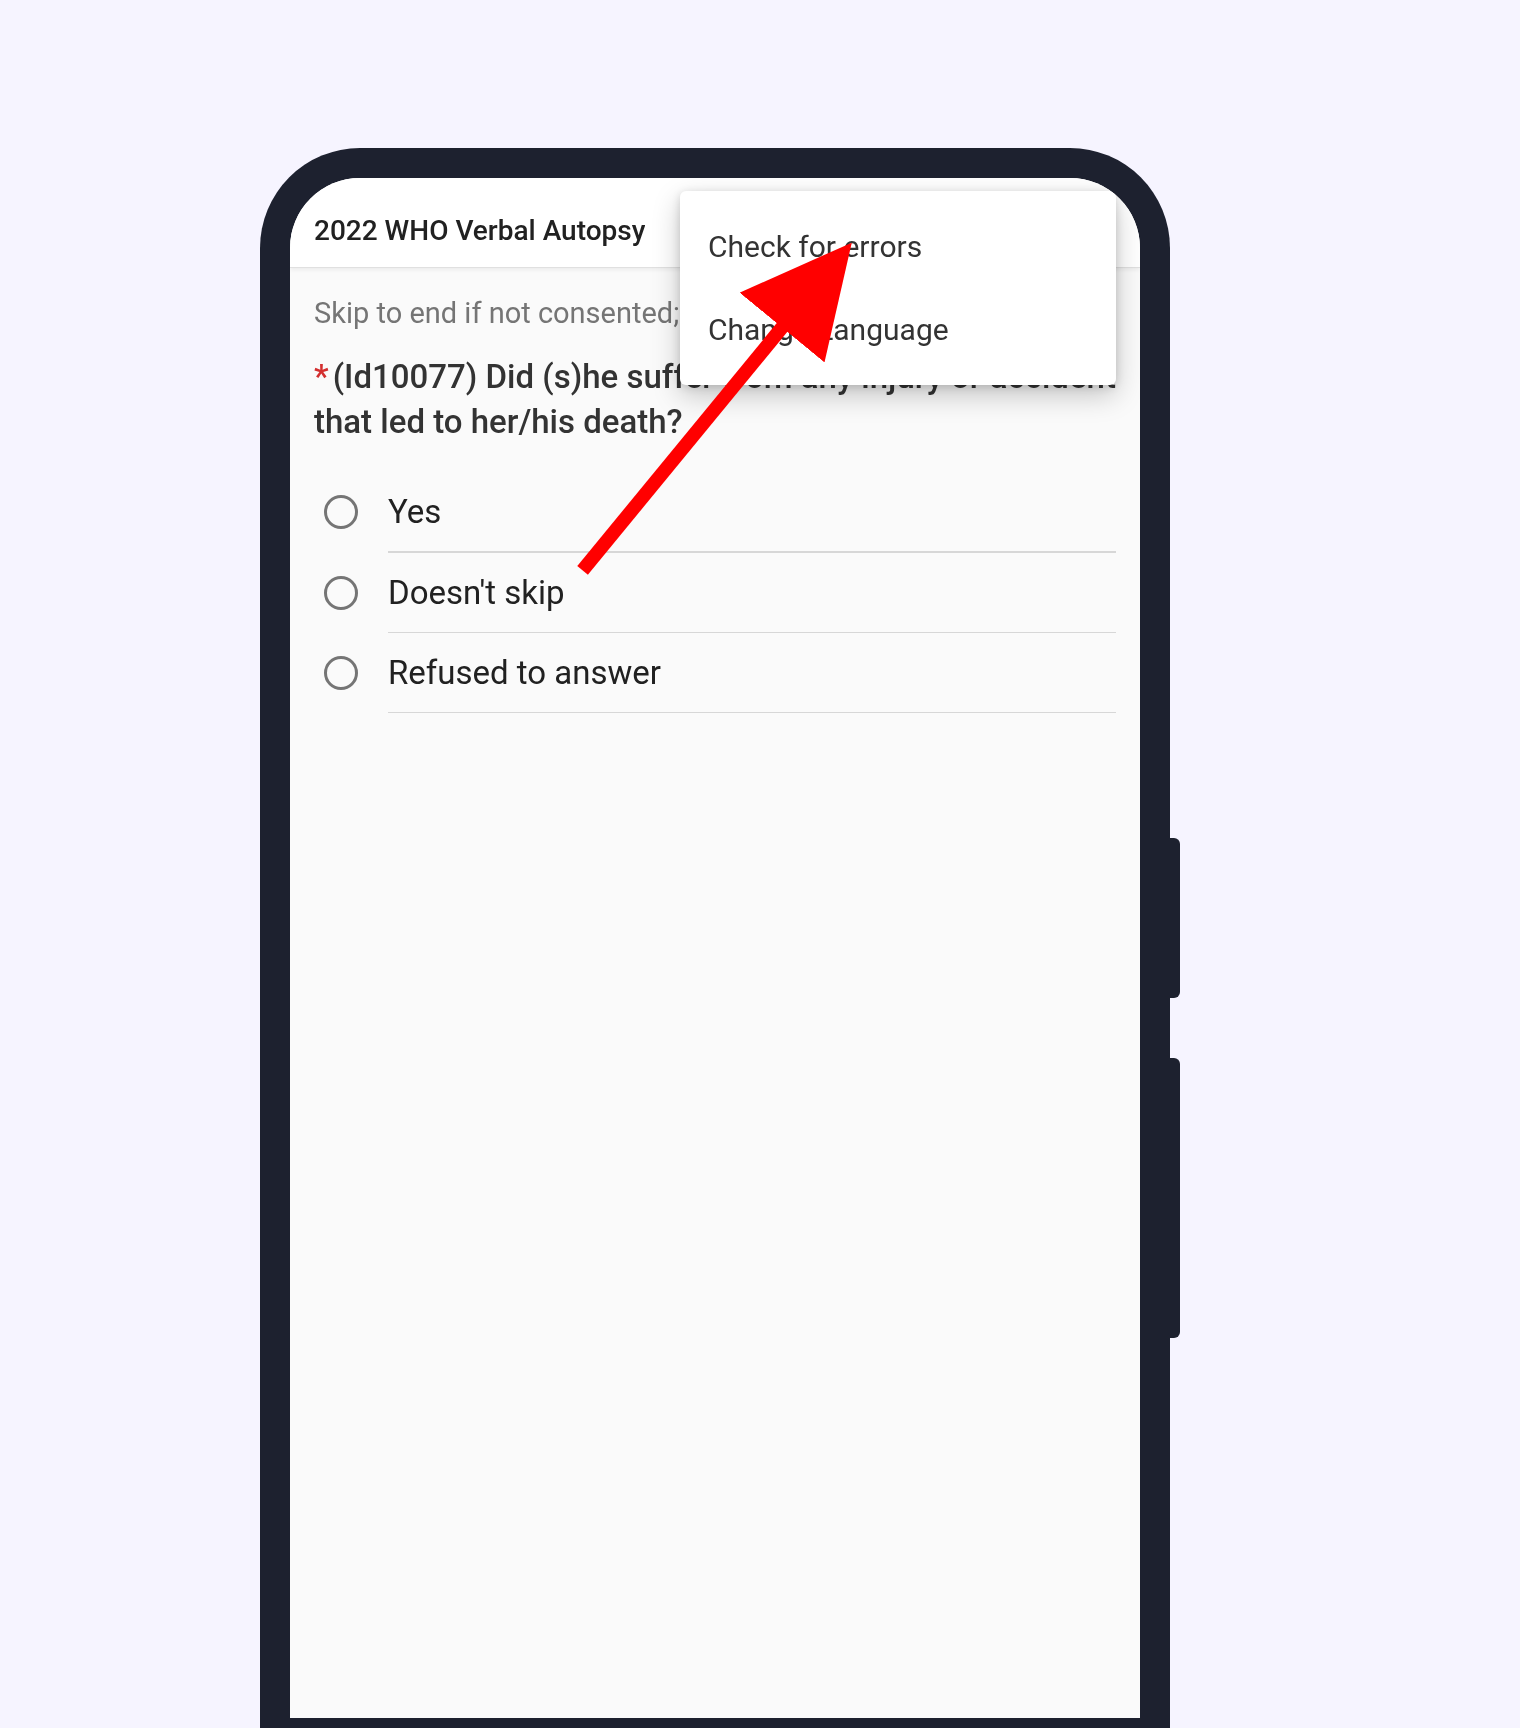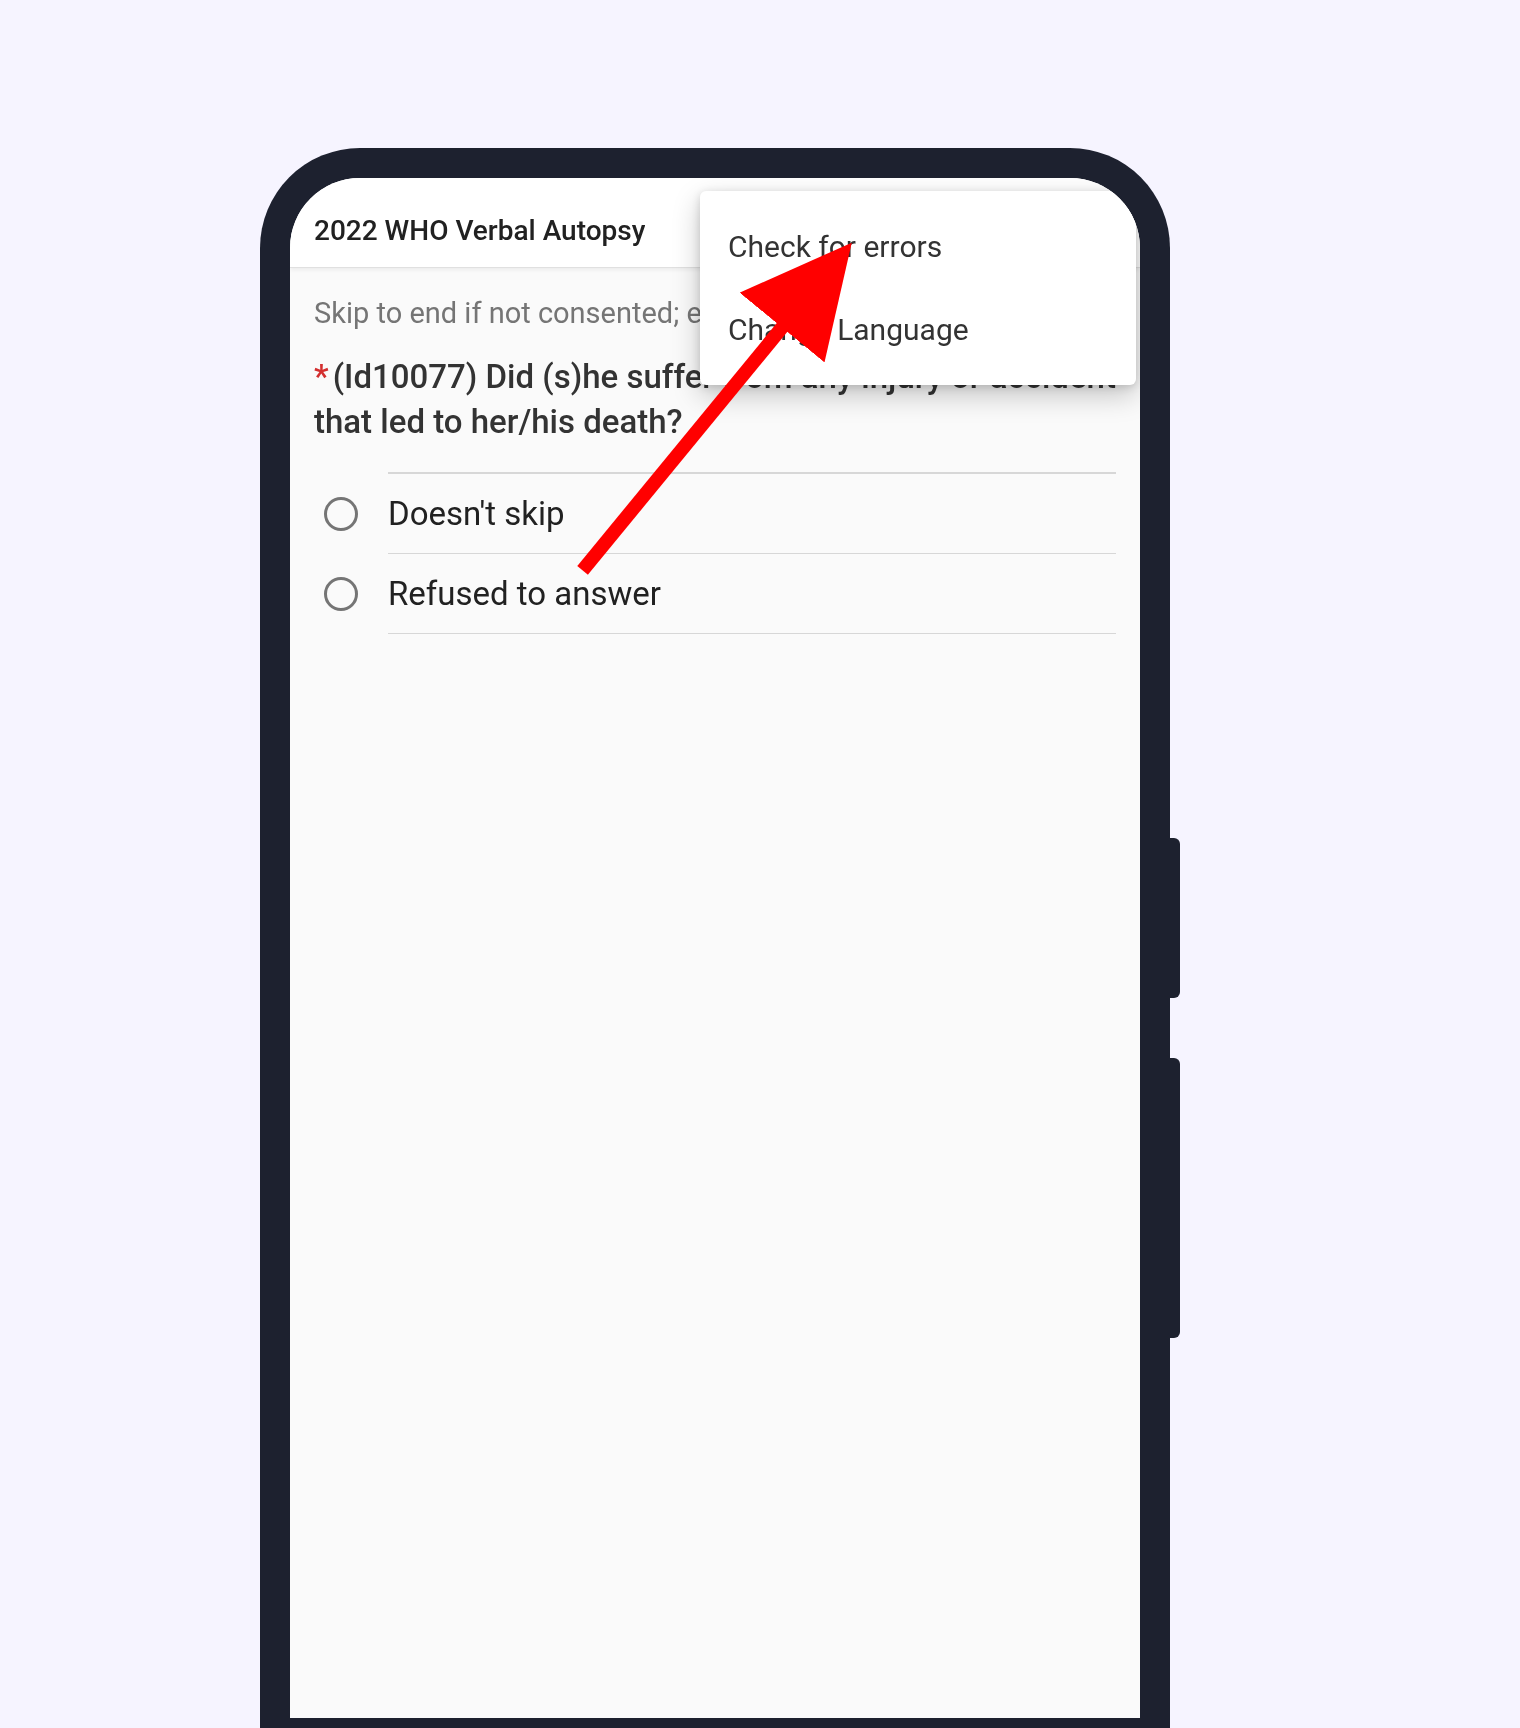--- a/index.html
+++ b/index.html
@@ -105,21 +105,21 @@
   .radio-divider {
     height: 1px;
     background: #d7d7d7;
     margin-left: 74px;
   }
 
   
   .popup-menu {
     position: absolute;
     top: 13px;
-    right: 4px;
+    right: 24px;
     width: 436px;
     background: #ffffff;
     border-radius: 6px;
     box-shadow: 0 10px 28px rgba(0,0,0,0.22), 0 2px 8px rgba(0,0,0,0.14);
     padding: 14px 0;
     z-index: 20;
   }
   .menu-item {
     padding: 24px 28px;
     font-size: 30px;
@@ -150,20 +150,24 @@
     </div>
 
     <div class="content">
       <div class="skip-note">Skip to end if not consented; else skip to injuries/accidents</div>
 
       <div class="question">
         <span class="required">*</span><span>(Id10077) Did (s)he suffer from any injury or accident that led to her/his death?</span>
       </div>
 
       <div class="radio-list">
+        <div class="radio-row">
+          <div class="radio-circle"></div>
+          <div class="radio-label">Yes</div>
+        </div>
         <div class="radio-divider"></div>
 
         <div class="radio-divider"></div>
 
         <div class="radio-row">
           <div class="radio-circle"></div>
           <div class="radio-label">Doesn't skip</div>
         </div>
         <div class="radio-divider"></div>
 

